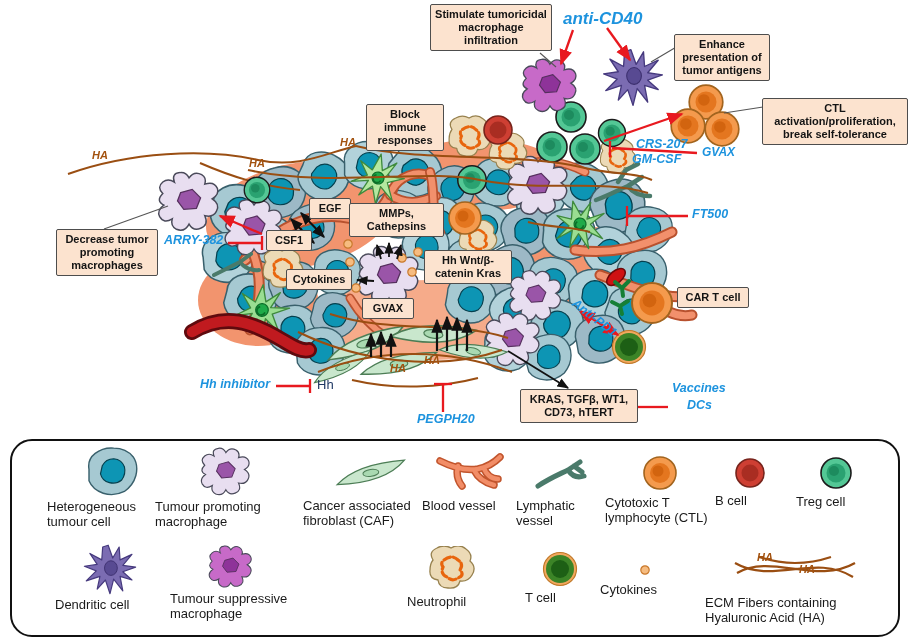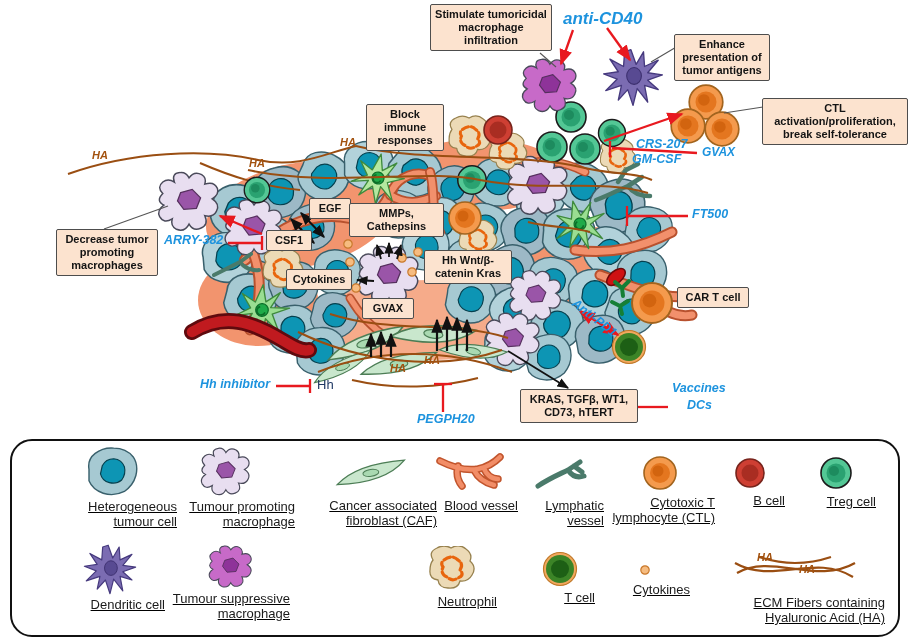--- a/index.html
+++ b/index.html
@@ -9,21 +9,21 @@
   .tbox{position:absolute;background:#fce3cf;border:1.5px solid #4d4d4d;border-radius:2px;
         color:#141414;font-weight:bold;font-size:11px;line-height:1.18;text-align:center;
         padding:3px 3px;box-sizing:border-box;z-index:5;}
   .drug{position:absolute;color:#1d93de;font-weight:bold;font-style:italic;font-size:12.5px;
         white-space:nowrap;z-index:6;}
   .ha{position:absolute;color:#a3520f;font-weight:bold;font-style:italic;font-size:11px;
       white-space:nowrap;z-index:6;}
   .hh{position:absolute;color:#1f3864;font-weight:normal;font-size:13px;white-space:nowrap;z-index:6;}
   #legendbox{position:absolute;left:10px;top:439px;width:886px;height:194px;
              border:2.5px solid #111;border-radius:22px;background:#fff;z-index:2;}
-  .lgi{position:absolute;text-align:right;z-index:4;text-decoration:underline;}
+  .lgi{position:absolute;text-align:left;z-index:4;}
   .lgi svg{display:block;margin:0 auto;}
   .lgl{font-size:13px;color:#1a1a1a;line-height:1.18;margin-top:2px;}
 </style>
 </head>
 <body>
 
 <div id="stage">
 
 <svg id="art" width="910" height="642" viewBox="0 0 910 642">
 <defs>

